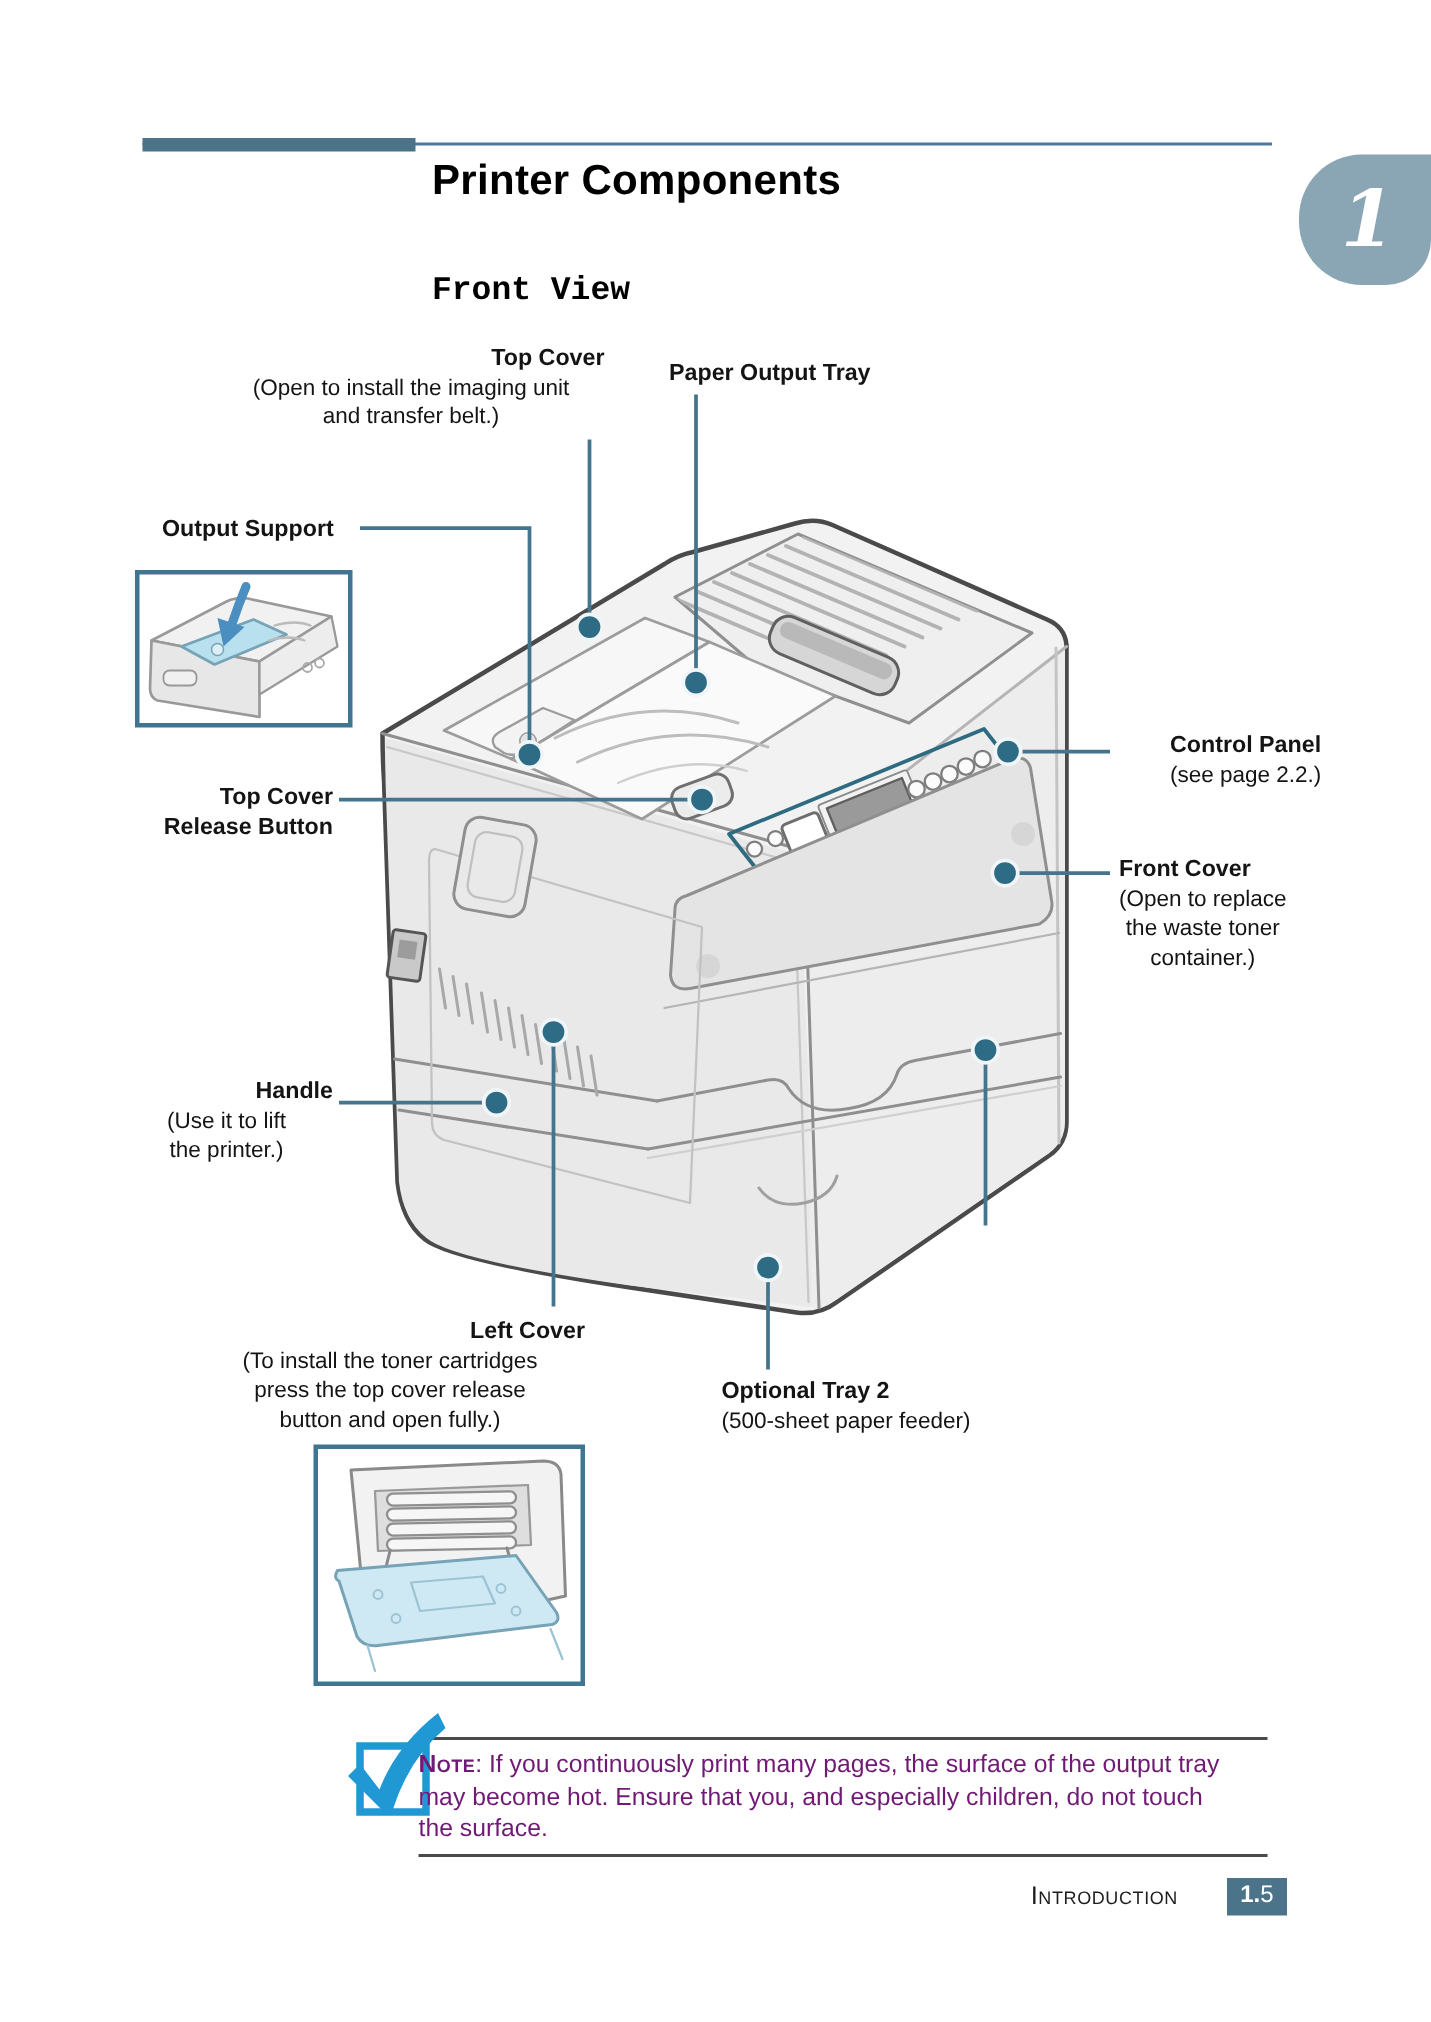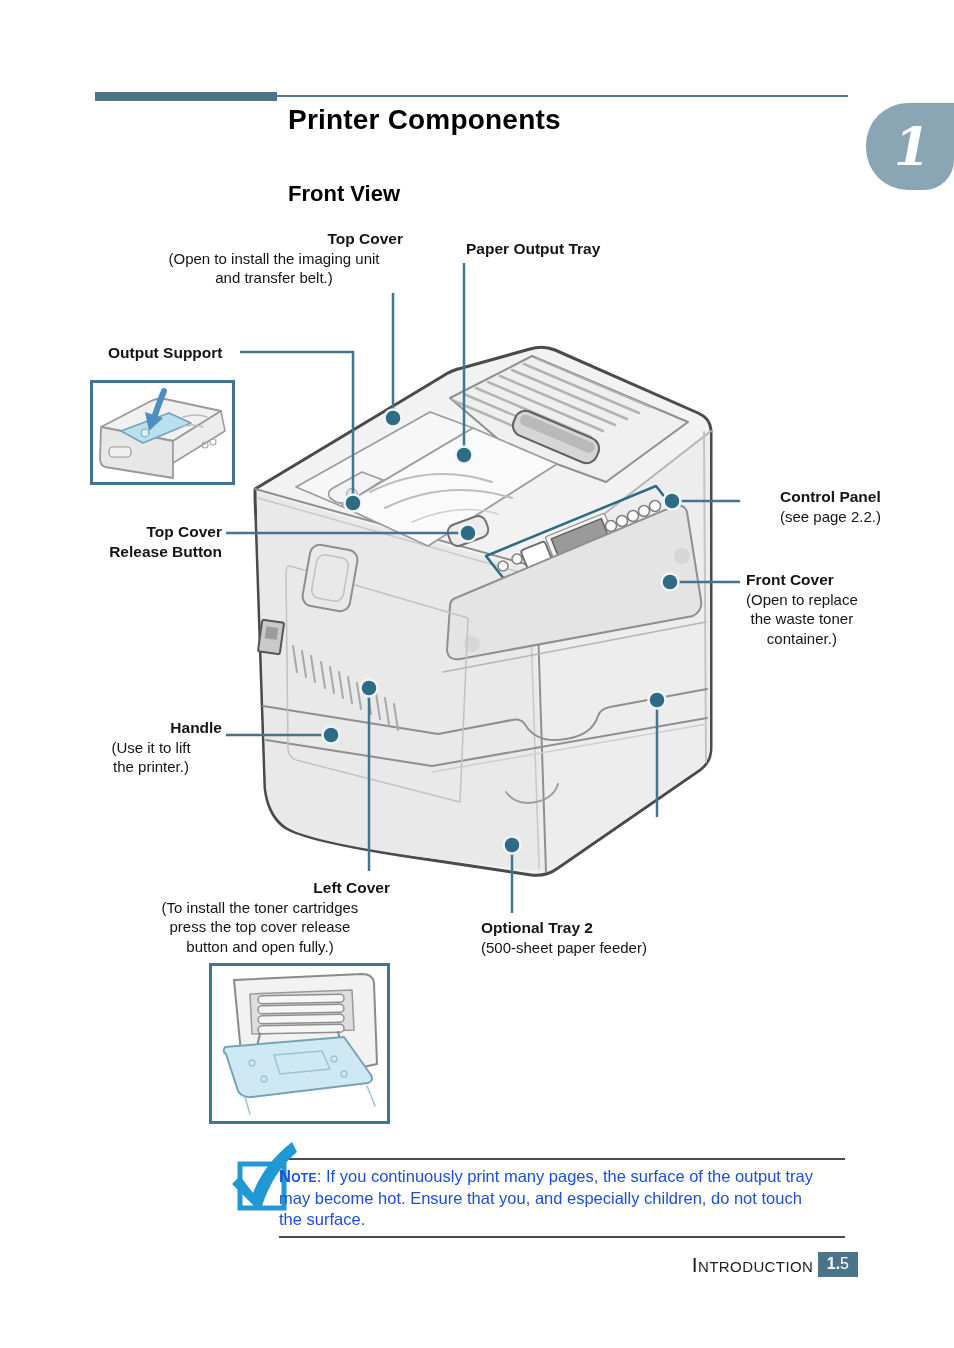--- a/index.html
+++ b/index.html
@@ -11,54 +11,54 @@
   
   .header-line{left:95px;top:95px;width:753px;height:2px;background:#4e7a9e;z-index:1;}
   .header-bar{left:95px;top:92px;width:182px;height:9px;background:#4d7389;z-index:2;}
   .page-title{left:288px;top:104px;font-size:28px;font-weight:bold;color:#000;letter-spacing:0.2px;z-index:2;}
   .chapter-badge{
     left:866px;top:103px;width:88px;height:87px;background:#8aa6b5;
     border-radius:42px 0 30px 42px;display:flex;align-items:center;justify-content:center;
     color:#fff;font-family:"DejaVu Serif", serif;font-style:italic;font-weight:bold;font-size:52px;
     padding-left:4px;box-sizing:border-box;z-index:2;
   }
-  .section-title{left:288px;top:181px;font-size:22px;font-weight:bold;color:#000;z-index:2;}
+  .section-title{left:288px;top:181px;font-size:22px;font-weight:bold;color:#000;z-index:2;font-family:Liberation Mono, monospace;}
   
   .diagram-svg{left:0;top:0;width:954px;height:1348px;z-index:1;}
   
   .callout{position:absolute;z-index:3;color:#141414;}
   .c-title{display:block;font-weight:bold;font-size:15.5px;line-height:19.5px;white-space:pre-line;}
   .c-desc{display:block;font-size:15px;line-height:19.5px;white-space:pre-line;text-align:center;}
   .ra{text-align:right;}
   #co-top-cover{left:145px;top:229px;width:258px;}
-  #co-paper-output-tray{left:466px;top:239px;}
+  #co-paper-output-tray{left:446px;top:239px;}
   #co-output-support{left:108px;top:343px;}
   #co-release-button{left:60px;top:522px;width:162px;}
   #co-control-panel{left:746px;top:487px;margin-left:34px;}
   #co-front-cover{left:746px;top:570px;}
   #co-handle{left:80px;top:718px;width:142px;}
   #co-tray-1{left:642px;top:820px;}
   #co-left-cover{left:130px;top:878px;width:260px;}
   #co-optional-tray-2{left:481px;top:918px;}
   
   .inset{position:absolute;border:3px solid #3f7590;background:#fff;z-index:4;}
   #inset-output-support{left:90px;top:380px;width:139px;height:99px;}
   #inset-left-cover{left:209px;top:963px;width:175px;height:155px;}
   .inset svg{display:block;}
   
   .note-rule{position:absolute;left:279px;width:566px;height:2px;background:#4a4a4a;z-index:2;}
-  .note-text{position:absolute;left:279px;top:1166px;width:545px;font-size:16.5px;line-height:21.5px;color:#1d4ed8;z-index:2;}
+  .note-text{position:absolute;left:279px;top:1166px;width:545px;font-size:16.5px;line-height:21.5px;color:#701a75;z-index:2;}
   .note-label{font-weight:bold;font-variant:small-caps;letter-spacing:0.3px;}
   .note-icon{position:absolute;left:226px;top:1136px;z-index:2;}
   
   .footer{position:absolute;left:0;top:1252px;width:858px;text-align:right;z-index:2;}
-  .footer-section{font-variant:small-caps;font-size:21px;letter-spacing:0.4px;color:#1c1c1c;vertical-align:middle;}
+  .footer-section{font-variant:small-caps;font-size:17px;letter-spacing:0.4px;color:#1c1c1c;vertical-align:middle;}
   .page-number-box{
     display:inline-block;background:#4b7389;color:#fff;font-size:16px;
-    padding:3px 9px 4px 9px;margin-left:0;vertical-align:middle;line-height:18px;
+    padding:3px 9px 4px 9px;margin-left:28px;vertical-align:middle;line-height:18px;
   }
   .pn-major{font-weight:bold;}
 </style>
 </head>
 <body>
 
 <div class="page">
 
   <div class="abs header-line"></div>
   <div class="abs header-bar"></div>

